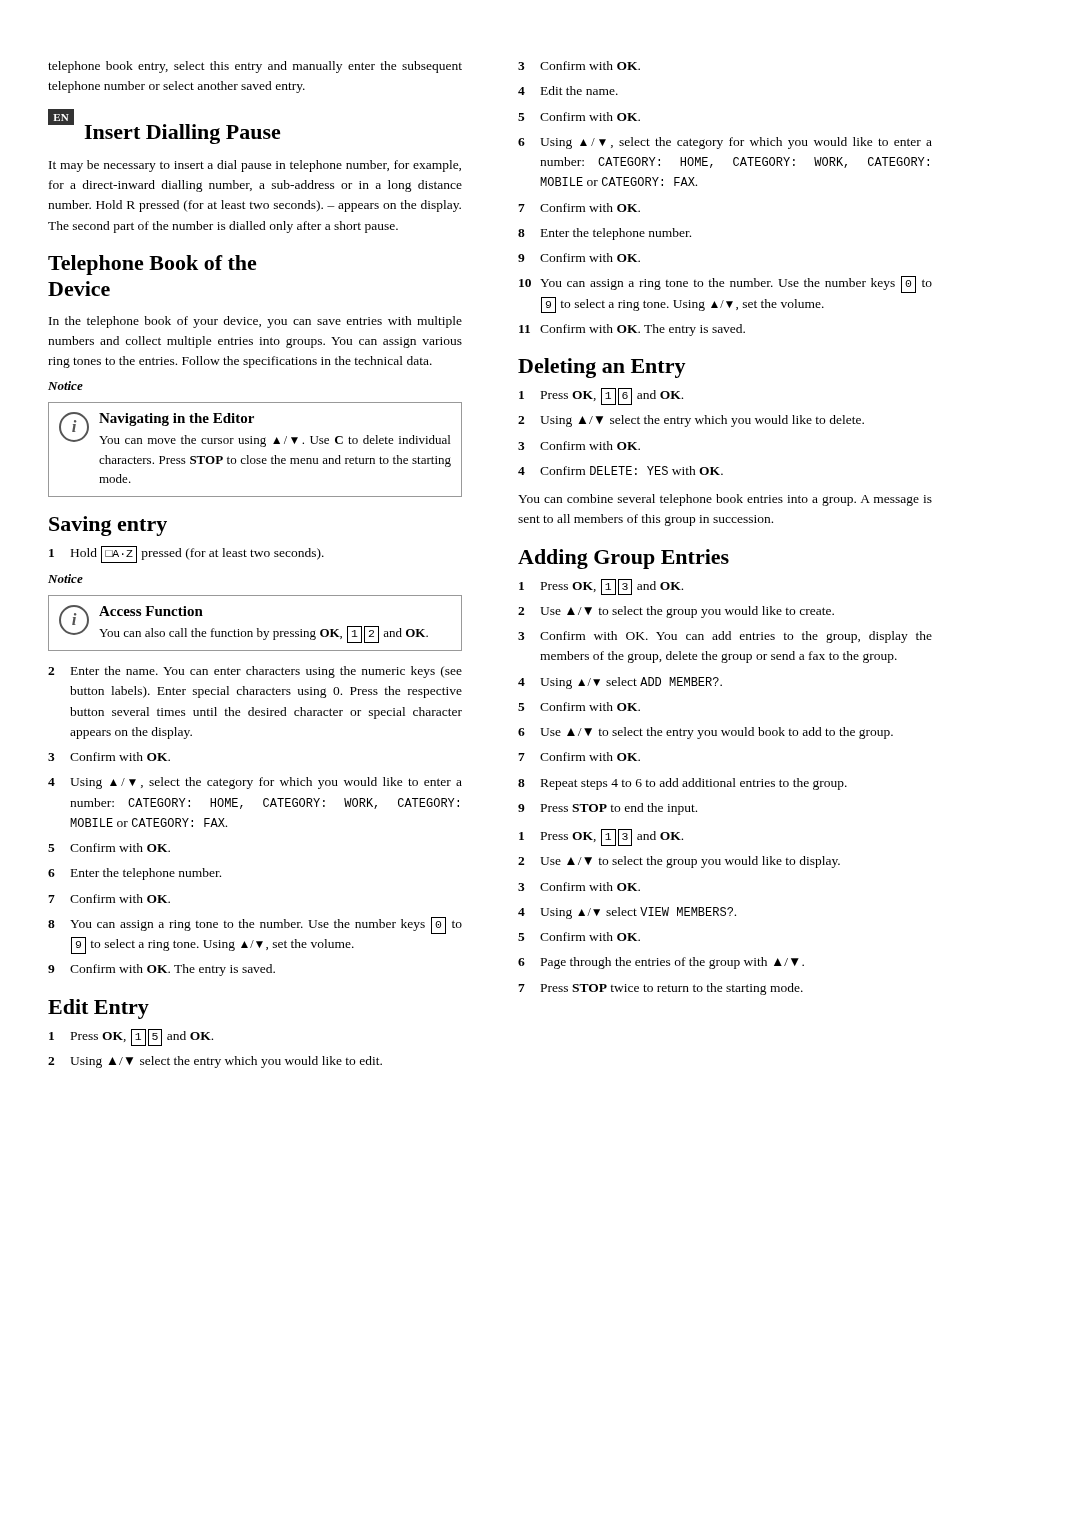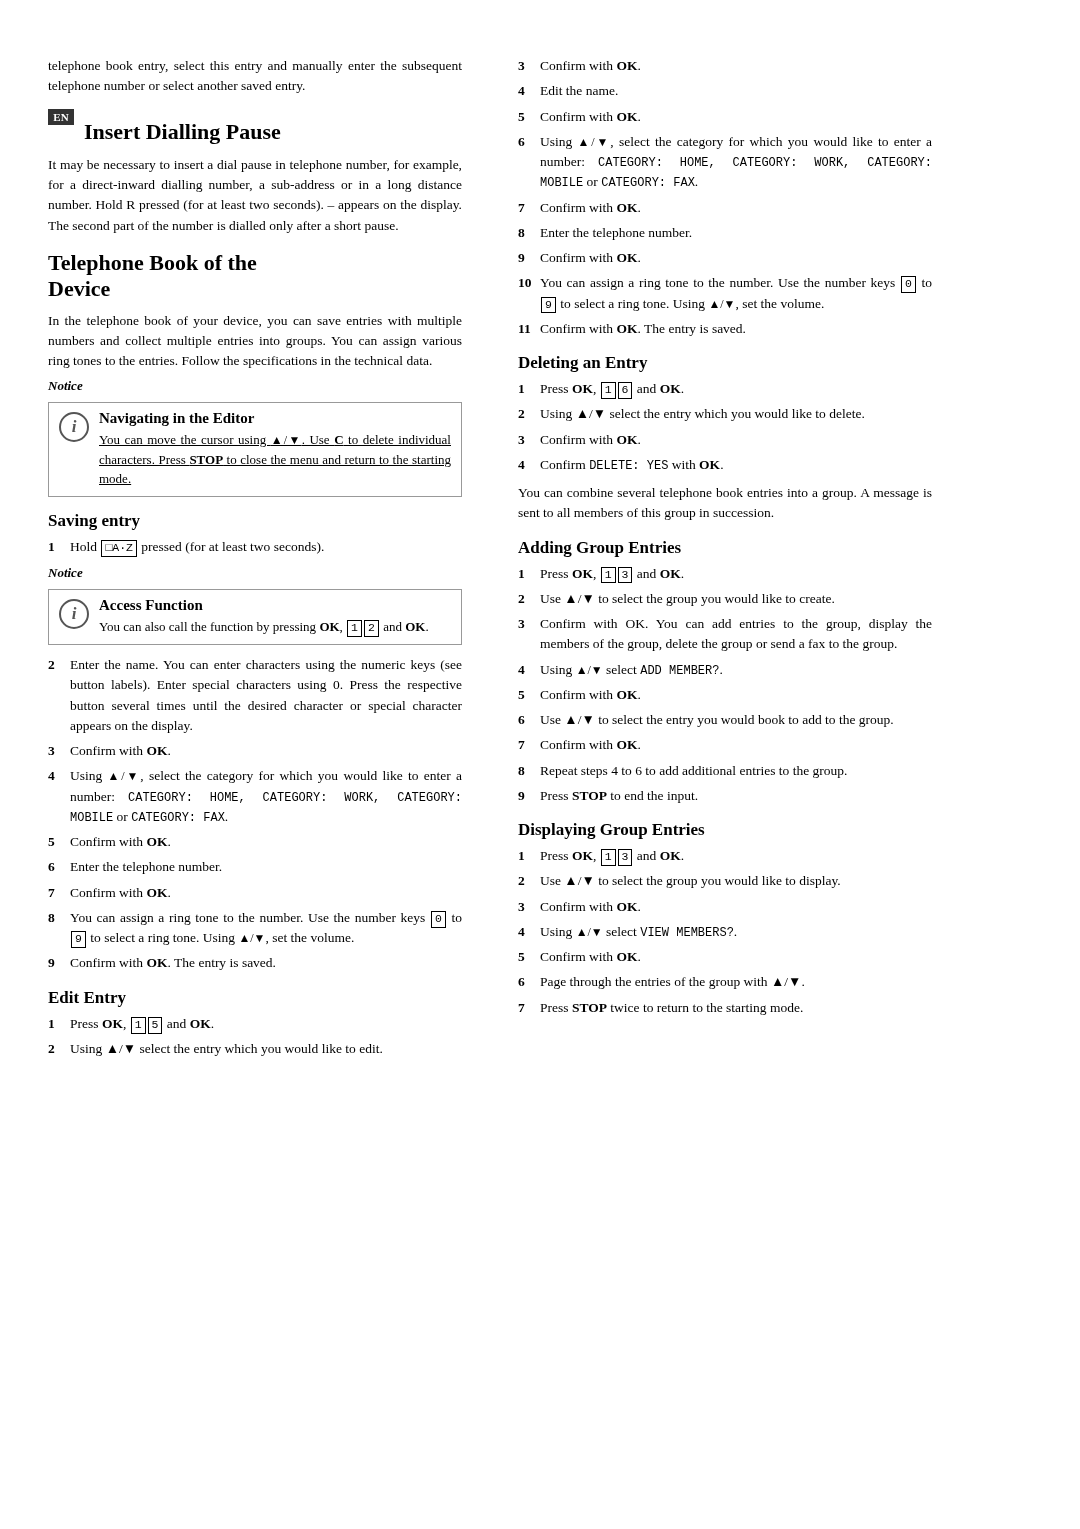--- a/index.html
+++ b/index.html
@@ -35,21 +35,21 @@
       padding: 20px 48px 20px 28px;
     }
     h2 {
       font-size: 22px;
       font-weight: bold;
       margin-bottom: 8px;
       margin-top: 14px;
       line-height: 1.2;
     }
     h3 {
-      font-size: 17px;
+      font-size: 22px;
       font-weight: bold;
       margin-bottom: 6px;
       margin-top: 14px;
     }
     p {
       margin-bottom: 7px;
       line-height: 1.5;
       text-align: justify;
     }
     .section-header-with-label {
@@ -174,21 +174,21 @@
       <p>In the telephone book of your device, you can save entries with multiple numbers and collect multiple entries into groups. You can assign various ring tones to the entries. Follow the specifications in the technical data.</p>
 
       <div class="notice-label italic" style="font-style:italic;font-weight:bold;font-size:13px;margin-bottom:4px;">Notice</div>
 
       <div class="notice-box">
         <div class="notice-icon">
             <i>i</i>
           </div>
         <div class="notice-content">
           <div class="notice-title">Navigating in the Editor</div>
-          <div style="line-height:1.5;font-size:13px;text-align:justify;text-decoration:underline;">
+          <div style="line-height:1.5;font-size:13px;text-align:justify;">
             You can move the cursor using <span class="nav-arrow">▲/▼</span>. Use <strong>C</strong> to delete individual characters. Press <strong>STOP</strong> to close the menu and return to the starting mode.
           </div>
         </div>
       </div>
 
       <h3>Saving entry</h3>
       <ol>
         <li>
           <span class="num">1</span>
           <span>Hold <kbd>□A·Z</kbd> pressed (for at least two seconds).</span>
@@ -352,21 +352,20 @@
         <li>
           <span class="num">8</span>
           <span>Repeat steps 4 to 6 to add additional entries to the group.</span>
         </li>
         <li>
           <span class="num">9</span>
           <span>Press <strong>STOP</strong> to end the input.</span>
         </li>
       </ol>
 
-      <h3>Displaying Group Entries</h3>
       <ol>
         <li>
           <span class="num">1</span>
           <span>Press <strong>OK</strong>, <kbd>1</kbd><kbd>3</kbd> and <strong>OK</strong>.</span>
         </li>
         <li>
           <span class="num">2</span>
           <span>Use ▲/▼ to select the group you would like to display.</span>
         </li>
         <li>

